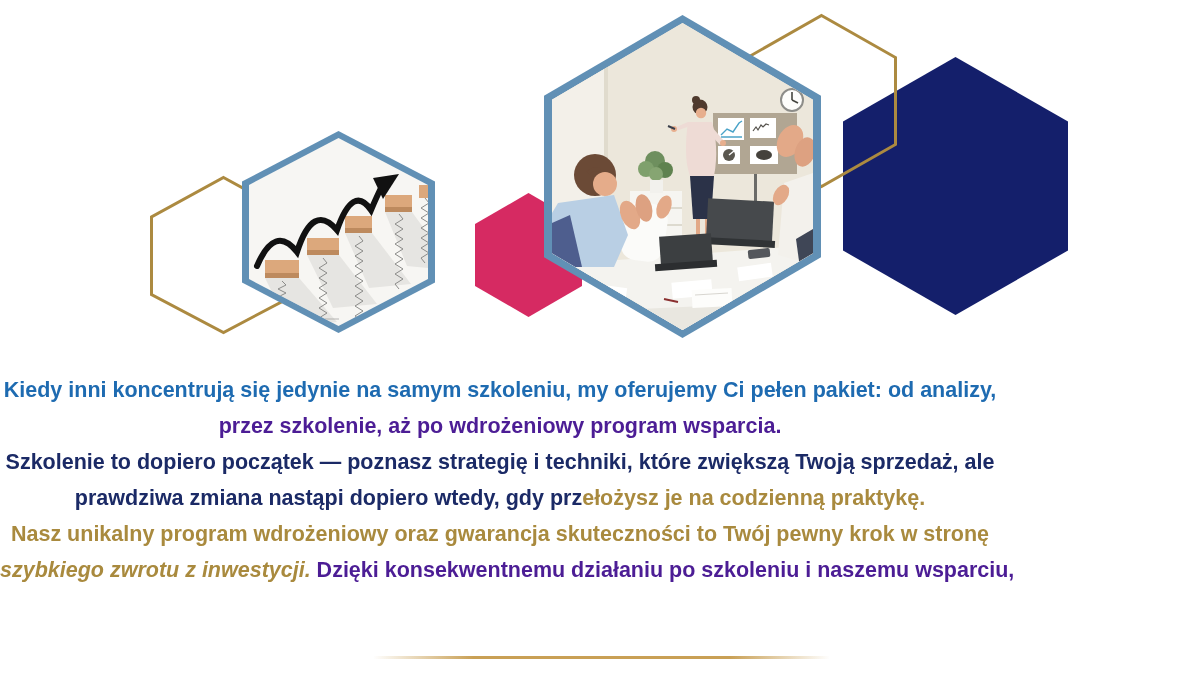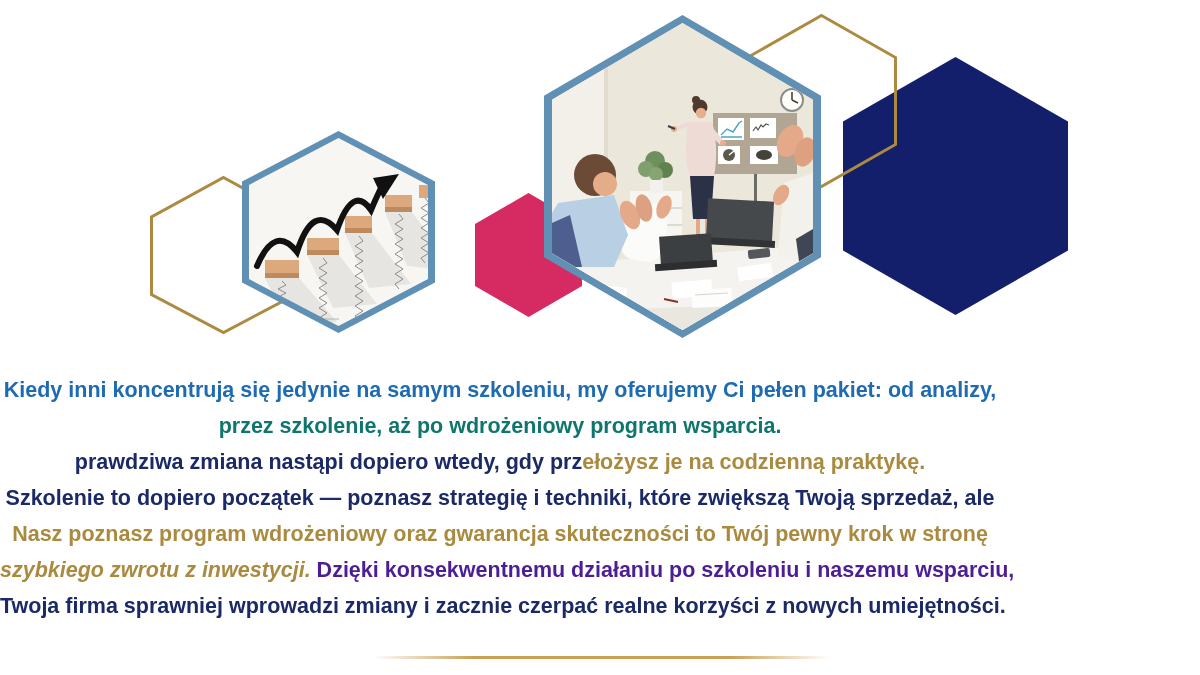--- a/index.html
+++ b/index.html
@@ -177,23 +177,22 @@
           <polygon points="232,160 261,150 261,242 226,232" fill="#f3f1ec"></polygon>
           <polygon points="244,216 261,206 261,262 250,260" fill="#3f4656"></polygon>
           <ellipse cx="229" cy="172" rx="7" ry="11" fill="#e3a988" transform="rotate(30 229 172)"></ellipse>
         </g>
       </svg>
     </div>
   </div>
 
   <div class="abs text-block">
       <div class="text-line"><span style="color: rgb(30, 107, 177);">Kiedy inni koncentrują się jedynie na samym szkoleniu, my oferujemy Ci pełen pakiet: od analizy,</span></div>
-      <div class="text-line"><span style="color: #0f766e; margin-top: 32px;">przez szkolenie, aż po wdrożeniowy program wsparcia.</span></div>
+      <div class="text-line"><span style="color: #4c1d95; margin-top: 32px;">przez szkolenie, aż po wdrożeniowy program wsparcia.</span></div>
+      <div class="text-line"><span style="color: rgb(27, 42, 102);">Szkolenie to dopiero początek — poznasz strategię i techniki, które zwiększą Twoją sprzedaż, ale</span></div>
       <div class="text-line"><span style="color: rgb(27, 42, 102);">prawdziwa zmiana nastąpi dopiero wtedy, gdy prz</span><span style="color: rgb(169, 138, 62);">ełożysz je na codzienną praktykę.</span></div>
-      <div class="text-line"><span style="color: rgb(27, 42, 102);">Szkolenie to dopiero początek — poznasz strategię i techniki, które zwiększą Twoją sprzedaż, ale</span></div>
-      <div class="text-line"><span style="color: rgb(169, 138, 62);">Nasz poznasz program wdrożeniowy oraz gwarancja skuteczności to Twój pewny krok w stronę</span></div>
+      <div class="text-line"><span style="color: rgb(169, 138, 62);">Nasz unikalny program wdrożeniowy oraz gwarancja skuteczności to Twój pewny krok w stronę</span></div>
       <div class="text-line"><span style="color: rgb(169, 138, 62); font-style: italic;">szybkiego zwrotu z inwestycji.</span><span style="color: #4c1d95;"> Dzięki konsekwentnemu działaniu po szkoleniu i naszemu wsparciu,</span></div>
-      <div class="text-line"><span style="color: rgb(27, 42, 102);">Twoja firma sprawniej wprowadzi zmiany i zacznie czerpać realne korzyści z nowych umiejętności.</span></div>
     </div>
 
   <div class="abs divider"></div>
 
 </div>
 
 </body></html>

